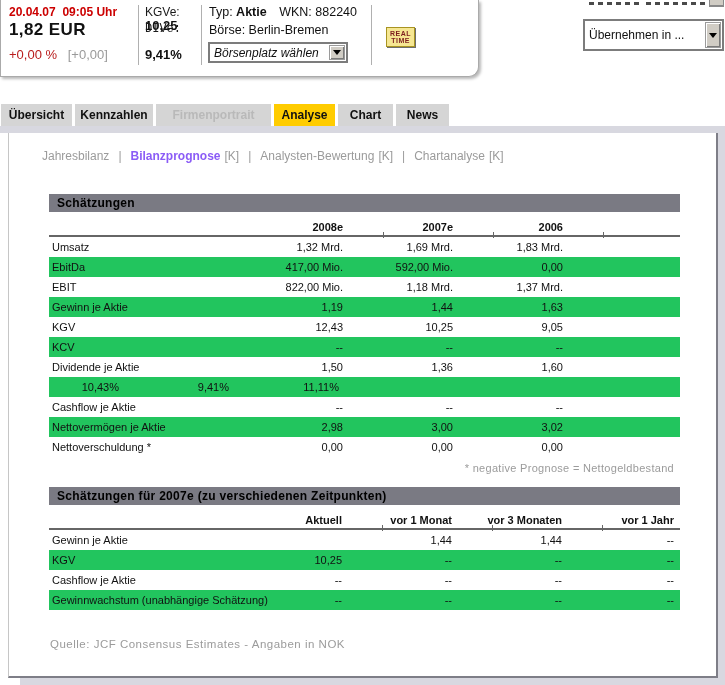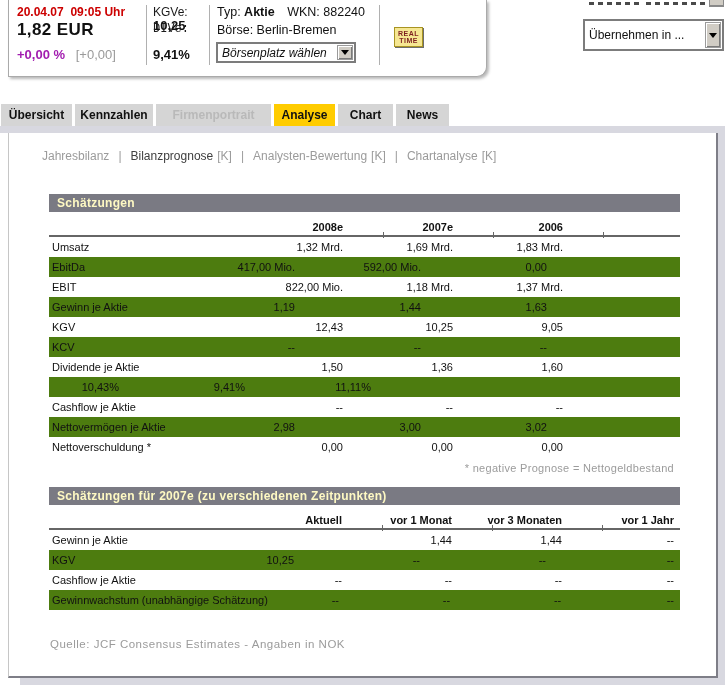--- a/index.html
+++ b/index.html
@@ -2,25 +2,25 @@
 <html><head>
 <meta charset="utf-8">
 <style>
   html,body{margin:0;padding:0;background:#fff;}
   #stage{position:relative;width:725px;height:685px;background:#fff;overflow:hidden;
          font-family:"Liberation Sans",sans-serif;color:#111;}
 
   
   .qbox{position:absolute;left:0;top:0;width:477px;height:76px;background:#fff;
         border:1px solid #aaa;border-top:none;border-radius:0 0 10px 0;
-        box-shadow:2px 2px 3px rgba(0,0,0,.28);margin-left:8px;}
+        box-shadow:2px 2px 3px rgba(0,0,0,.28);}
   .q-date{position:absolute;left:8px;top:5px;font-size:12px;font-weight:600;color:#cc0000;white-space:pre;}
   .q-price{position:absolute;left:8px;top:20px;font-size:17px;font-weight:bold;letter-spacing:.4px;}
   .q-change{position:absolute;left:8px;top:47px;font-size:13px;}
-  .q-change .pct{color:#a21caf;font-weight:bold;}
+  .q-change .pct{color:#b91c1c;font-weight:normal;}
   .q-change .abs{color:#9a9a9a;margin-left:7px;}
   .vsep{position:absolute;top:5px;width:1px;height:60px;background:#b0b0b0;}
   .kv-label{position:absolute;font-size:12px;color:#1a1a1a;}
   .kv-value{position:absolute;font-size:13px;font-weight:bold;}
   .q-typ{position:absolute;left:208px;top:5px;font-size:12.5px;white-space:nowrap;}
   .q-typ .b{font-weight:bold;}
   .q-typ .wkn{margin-left:9px;}
   .q-boerse{position:absolute;left:208px;top:23px;font-size:12.5px;white-space:nowrap;}
 
   
@@ -51,32 +51,32 @@
   .band{position:absolute;left:0;top:126px;width:725px;height:7px;background:#d8d8e0;}
   .rstrip{position:absolute;left:718px;top:126px;width:7px;height:559px;background:#d8d8e0;}
   .bstrip{position:absolute;left:20px;top:678px;width:705px;height:7px;background:#d8d8e0;}
 
   
   .content{position:absolute;left:8px;top:133px;width:707px;height:543px;background:#fff;
            border-left:1px solid #c6c6c6;border-right:2px solid #7e7e87;border-bottom:2px solid #7e7e87;}
 
   .subnav{position:absolute;left:33px;top:16px;font-size:12px;color:#9b9b9b;white-space:nowrap;}
   .subnav .item{color:#9b9b9b;cursor:pointer;}
-  .subnav .item.active{color:#404040;font-weight:normal;margin-top:16px;}
+  .subnav .item.active{color:#8b5cf6;font-weight:bold;margin-top:16px;}
   .subnav .knote{color:#9b9b9b;margin-left:4px;}
   .subnav .sep{margin:0 9px;color:#9b9b9b;}
 
   .tablewrap{position:absolute;width:631px;}
-  .tbar{height:18px;line-height:18px;background:#7a7a83;color:#fef9c3;font-size:12px;font-weight:bold;
+  .tbar{height:18px;line-height:18px;background:#7a7a83;color:#000000;font-size:12px;font-weight:bold;
         padding-left:8px;letter-spacing:.3px;}
   .thead{display:flex;align-items:flex-end;height:20px;padding-bottom:2px;border-bottom:2px solid #666;
          font-size:11px;font-weight:bold;margin-top:1px;}
   .tbody{}
   .trow{display:flex;height:20px;line-height:20px;font-size:11px;}
-  .trow.stripe{background:#4d7c0f;gap:16px;}
+  .trow.stripe{background:#22c55e;}
   .tlabel{flex:1;padding-left:3px;white-space:nowrap;}
   .tcell{width:110px;box-sizing:border-box;padding-right:40px;display:flex;justify-content:flex-end;white-space:nowrap;}
   .tcell.c4{width:78px;padding-right:6px;}
   .tspacer{width:77px;}
   .thead .tick{position:relative;}
   .thead .tick::before{content:"";position:absolute;left:0;bottom:-5px;width:1px;height:6px;background:#666;}
   .thead .tspacer{height:10px;}
   .footnote{text-align:right;padding-right:6px;color:#9b9b9b;font-size:11px;margin-top:5px;letter-spacing:.3px;}
   .source{position:absolute;left:41px;top:505px;font-size:11.5px;color:#9b9b9b;letter-spacing:.5px;white-space:nowrap;}
 </style>

